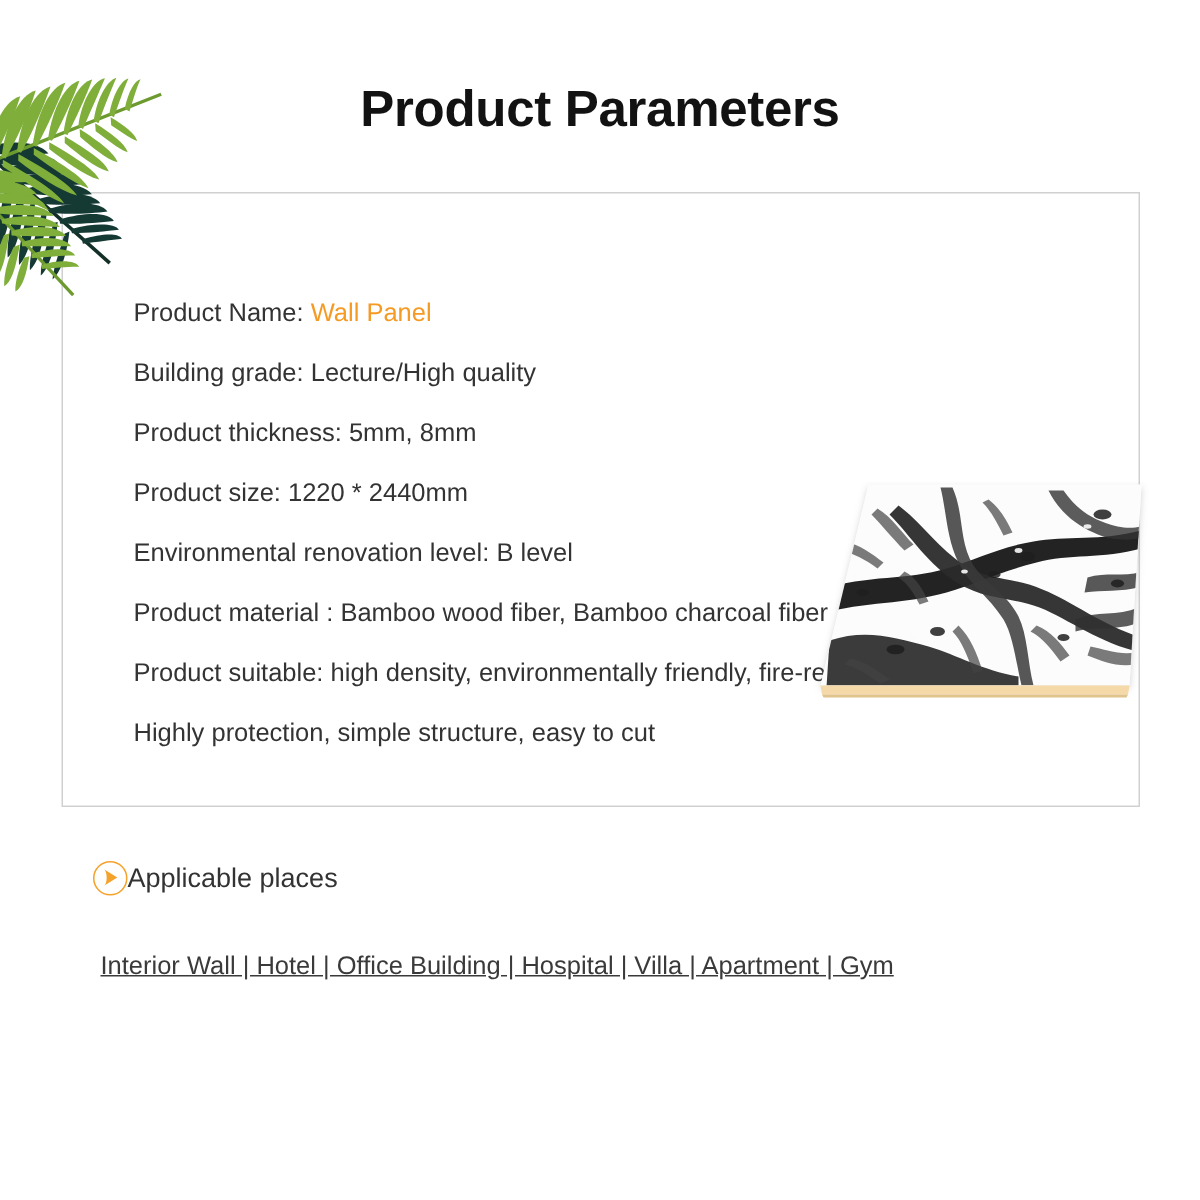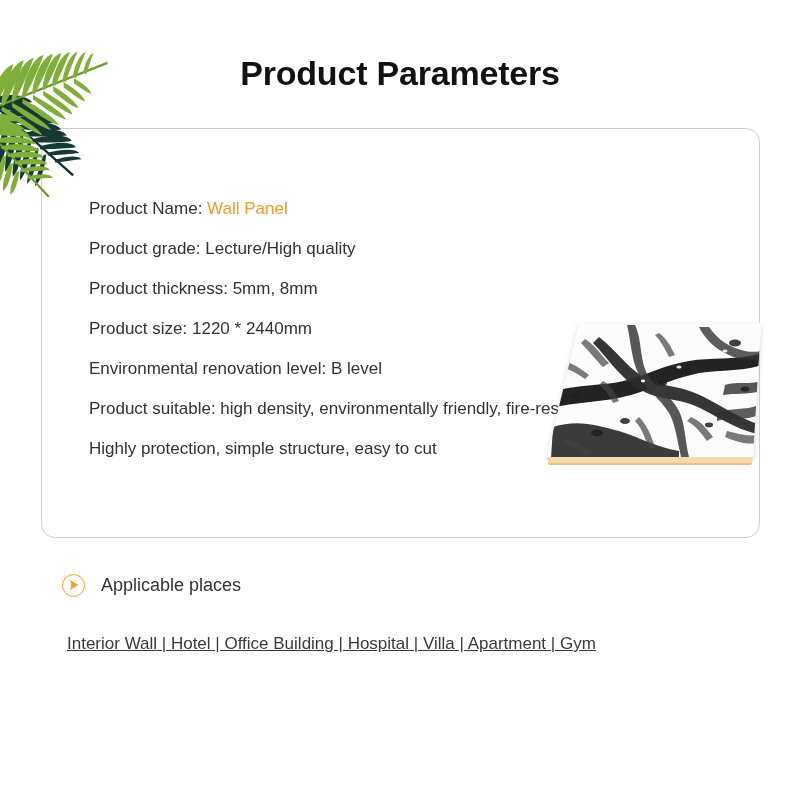--- a/index.html
+++ b/index.html
@@ -43,21 +43,21 @@
 
   
   .spec-card {
     position: absolute;
     left: 41px;
     top: 128px;
     width: 719px;
     height: 410px;
     box-sizing: border-box;
     border: 1px solid #d0d0d0;
-    border-radius: 14px;
+    border-radius: 0;
     background: #ffffff;
     z-index: 1;
   }
 
   .spec-list {
     position: absolute;
     left: 47px;
     top: 60px;
     width: 640px;
     z-index: 3;
@@ -104,21 +104,20 @@
     flex: 0 0 23px;
     border: 1.5px solid #f5a22c;
     border-radius: 50%;
     box-sizing: border-box;
     display: flex;
     align-items: center;
     justify-content: center;
   }
   .arrow-badge svg { display: block; }
   .places-title {
-    margin-left: 16px;
     font-size: 18px;
     color: #333333;
   }
   .places-lines {
     margin-top: 27px;
     margin-left: 5px;
   }
   .places-line {
     font-size: 17px;
     line-height: 33px;
@@ -215,34 +214,38 @@
 
 <div class="page-title">Product Parameters</div>
 
 <div class="spec-card">
   <div class="spec-list">
     <div class="spec-line">
       <span>Product Name: </span>
       <span class="accent">Wall Panel</span>
     </div>
     <div class="spec-line">
-      <span>Product grade: </span>
+      <span>Building grade: </span>
       <span>Lecture/High quality</span>
     </div>
     <div class="spec-line">
       <span>Product thickness: </span>
       <span>5mm, 8mm</span>
     </div>
     <div class="spec-line">
       <span>Product size: </span>
       <span>1220 * 2440mm</span>
     </div>
     <div class="spec-line">
       <span>Environmental renovation level: </span>
       <span>B level</span>
+    </div>
+    <div class="spec-line">
+      <span>Product material : </span>
+      <span>Bamboo wood fiber, Bamboo charcoal fiber</span>
     </div>
     <div class="spec-line">
       <span>Product suitable: </span>
       <span>high density, environmentally friendly, fire-resistant</span>
     </div>
     <div class="spec-line">
       <span>Highly protection, simple structure, easy to cut</span>
     </div>
   </div>
 

